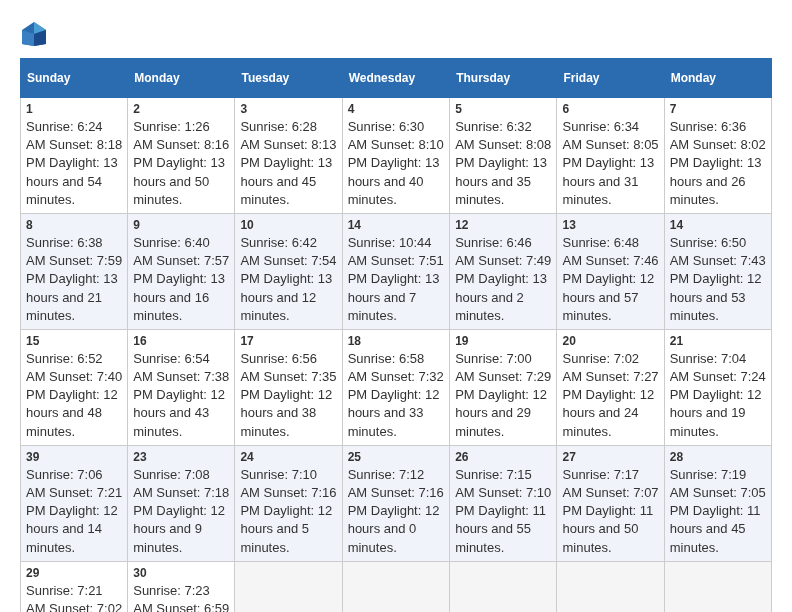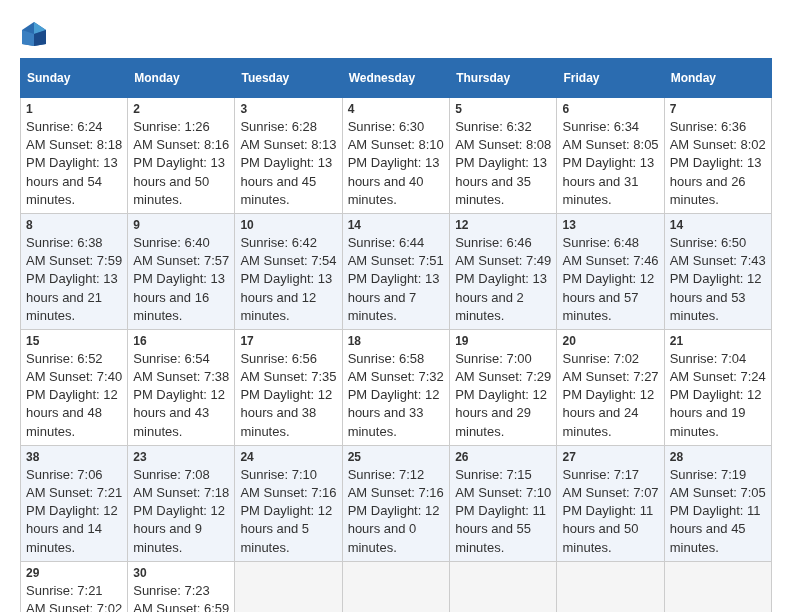--- a/index.html
+++ b/index.html
@@ -198,21 +198,21 @@
           </td>
           <td>
             <span class="day-num">10</span>
             <div class="day-info">Sunrise: 6:42 AM
 Sunset: 7:54 PM
 Daylight: 13 hours
 and 12 minutes.</div>
           </td>
           <td>
             <span class="day-num">14</span>
-            <div class="day-info">Sunrise: 6:44 AM
+            <div class="day-info">Sunrise: 10:44 AM
 Sunset: 7:51 PM
 Daylight: 13 hours
 and 7 minutes.</div>
           </td>
           <td>
             <span class="day-num">12</span>
             <div class="day-info">Sunrise: 6:46 AM
 Sunset: 7:49 PM
 Daylight: 13 hours
 and 2 minutes.</div>
@@ -278,21 +278,21 @@
           <td>
             <span class="day-num">21</span>
             <div class="day-info">Sunrise: 7:04 AM
 Sunset: 7:24 PM
 Daylight: 12 hours
 and 19 minutes.</div>
           </td>
         </tr>
         <tr>
           <td>
-            <span class="day-num">38</span>
+            <span class="day-num">39</span>
             <div class="day-info">Sunrise: 7:06 AM
 Sunset: 7:21 PM
 Daylight: 12 hours
 and 14 minutes.</div>
           </td>
           <td>
             <span class="day-num">23</span>
             <div class="day-info">Sunrise: 7:08 AM
 Sunset: 7:18 PM
 Daylight: 12 hours

